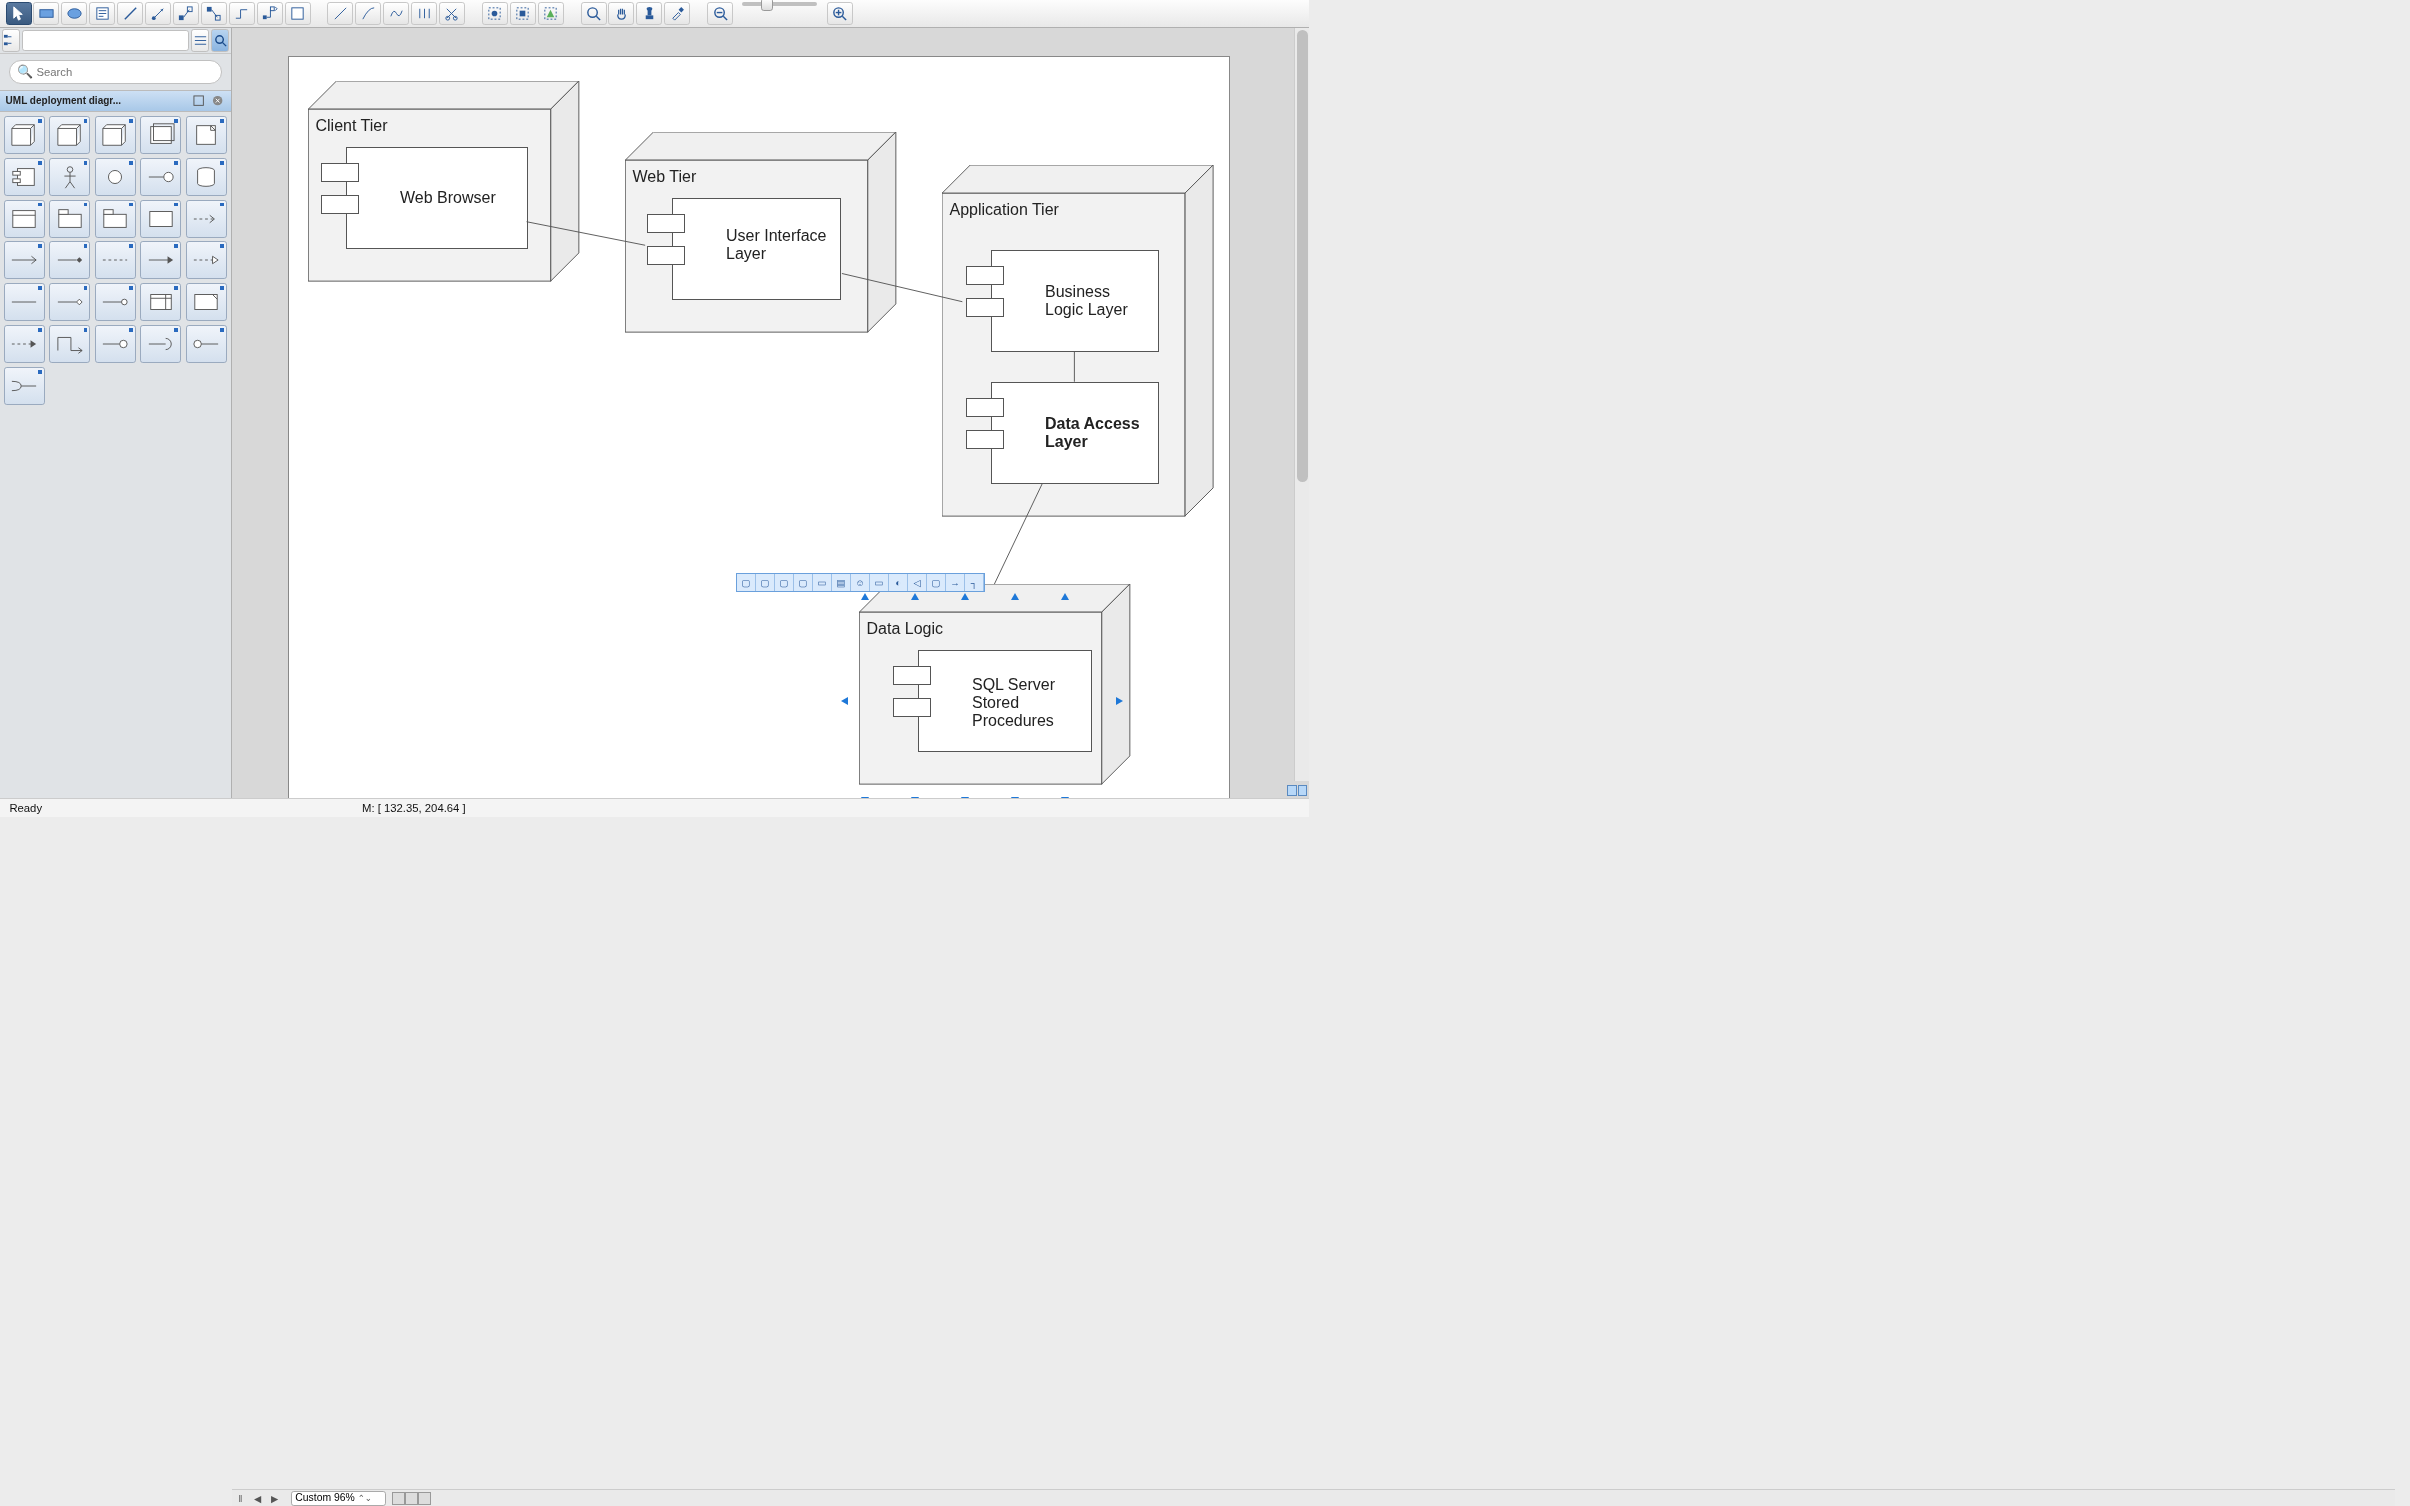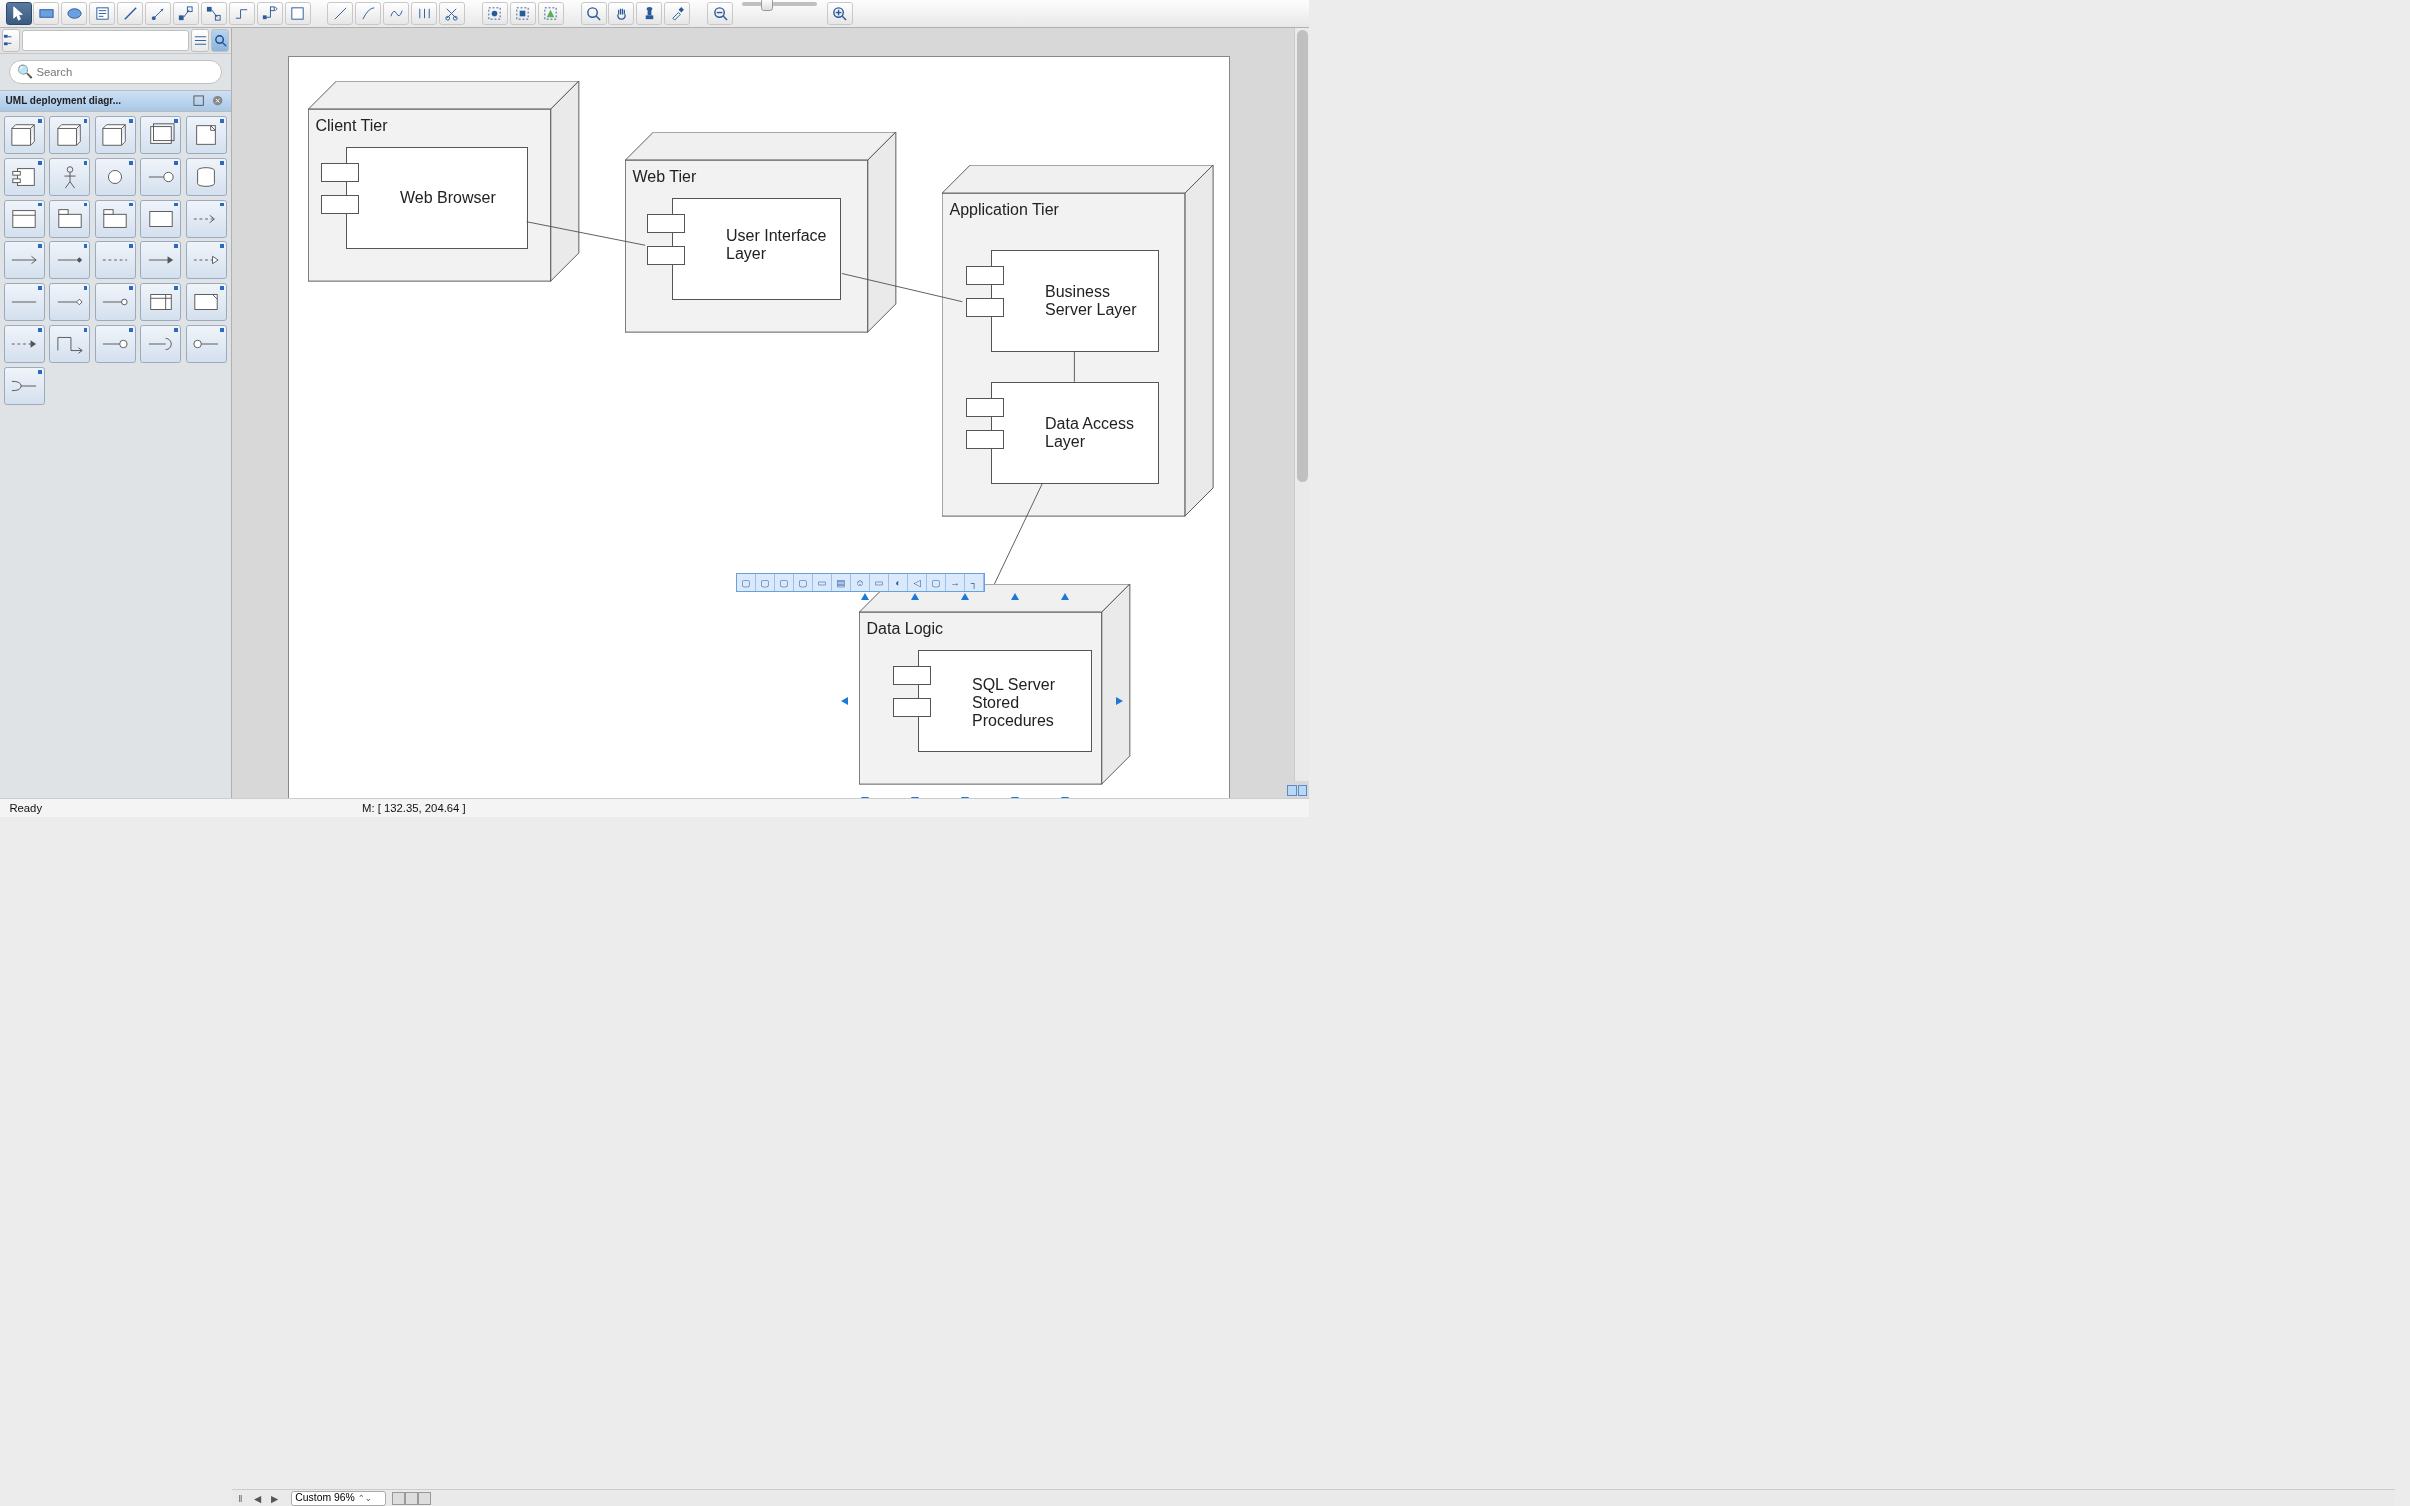--- a/index.html
+++ b/index.html
@@ -612,28 +612,28 @@
           <polygon points="0,30 30,0 288,0 258,30" fill="#f0f0f0" stroke="#555"></polygon>
           <polygon points="258,30 288,0 288,343 258,373" fill="#eaeaea" stroke="#555"></polygon>
           <rect x="0" y="30" width="258" height="343" fill="#f2f2f2" stroke="#555"></rect>
         </svg>
         <div class="node-label" style="left:7.5px; top:36px;">Application Tier</div>
         <div class="component" style="left:49px; top:85px; width:168px; height:102px;">
           <div class="tabs" style="top:15px;">
               <div></div>
               <div></div>
             </div>
-          <div class="clabel" style="left:53px; top:32px; width:104px;">Business Server Layer</div>
+          <div class="clabel" style="left:53px; top:32px; width:104px;">Business Logic Layer</div>
         </div>
         <div class="component" style="left:49px; top:217px; width:168px; height:102px;">
           <div class="tabs" style="top:15px;">
               <div></div>
               <div></div>
             </div>
-          <div class="clabel" style="left:53px; top:32px; width:104px;">Data Access Layer</div>
+          <div class="clabel" style="left:53px; top:32px; width:104px;font-weight:bold;">Data Access Layer</div>
         </div>
       </div>
 
       <div class="node3d" style="left:570px; top:527px; width:273px; height:202px;">
         <svg width="273" height="202" style="position:absolute" viewBox="0 0 290 215">
           <polygon points="0,30 30,0 288,0 258,30" fill="#f0f0f0" stroke="#555"></polygon>
           <polygon points="258,30 288,0 288,183 258,213" fill="#eaeaea" stroke="#555"></polygon>
           <rect x="0" y="30" width="258" height="183" fill="#f2f2f2" stroke="#555"></rect>
         </svg>
         <div class="node-label" style="left:7.5px; top:36px;">Data Logic</div>

